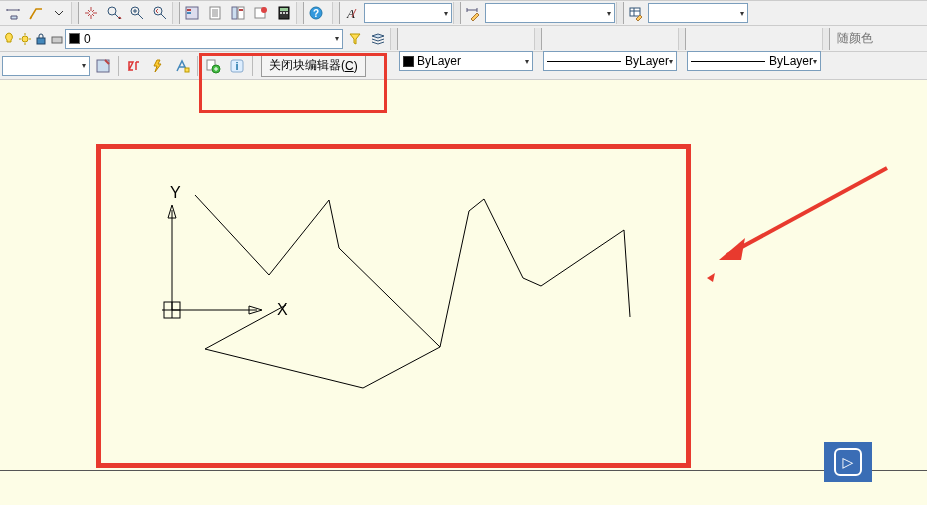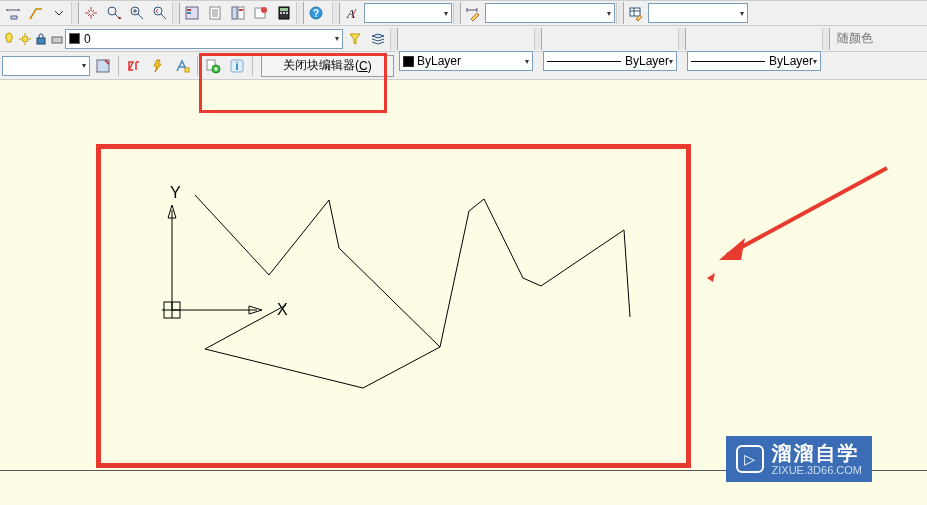--- a/index.html
+++ b/index.html
@@ -26,21 +26,21 @@
     
     .color-sq { width: 11px; height: 11px; border: 1px solid #333; background: #000; margin-right: 3px; }
     
     .line-sample { width: 80px; height: 1px; background: #000; margin-right: 4px; }
     
     
     .bar2 { background: #f0f0f0; height: 28px; display: flex; align-items: center; border-bottom: 1px solid #ccc; }
     .bar2-left { display: flex; align-items: center; padding-left: 2px; gap: 2px; }
     .small-dd { width: 88px; height: 20px; border: 1px solid #7b9ebd; background: #fff; }
     
-    .close-btn { height: 22px; padding: 0 21px; border: 1px solid #999; background: #f4f4f4; margin-left: 4px; display: flex; align-items: center; cursor: pointer; }
+    .close-btn { height: 22px; padding: 0 7px; border: 1px solid #999; background: #f4f4f4; margin-left: 4px; display: flex; align-items: center; cursor: pointer; }
     .close-btn u { text-decoration: underline; }
     
     .highlight-box { position: absolute; border: 3px solid #e83a2e; pointer-events: none; z-index: 20; }
     .hb1 { left: 199px; top: 53px; width: 188px; height: 60px; }
     .hb2 { left: 96px; top: 144px; width: 595px; height: 324px; border-width: 5px; }
     
     .canvas-area { position: absolute; left: 0; top: 80px; right: 0; bottom: 0; background: #fdfde6; }
     
     .hr-line { position: absolute; left: 0; right: 0; top: 390px; height: 1px; background: #555; }
     
@@ -305,17 +305,13 @@
 <svg class="arrow" width="190" height="130">
   <path d="M180 8 L20 95" stroke="#e83a2e" stroke-width="4"></path>
   <polygon points="12,100 38,78 34,100" fill="#e83a2e"></polygon>
   <polygon points="0,118 8,113 6,122" fill="#e83a2e"></polygon>
 </svg>
 
 <div class="brand">
   <div class="brand-icon">
       <span>▷</span>
     </div>
-  <div class="brand-text">
-    <div class="brand-title">溜溜自学</div>
-    <div class="brand-sub">ZIXUE.3D66.COM</div>
-  </div>
 </div>
 
 </body></html>

